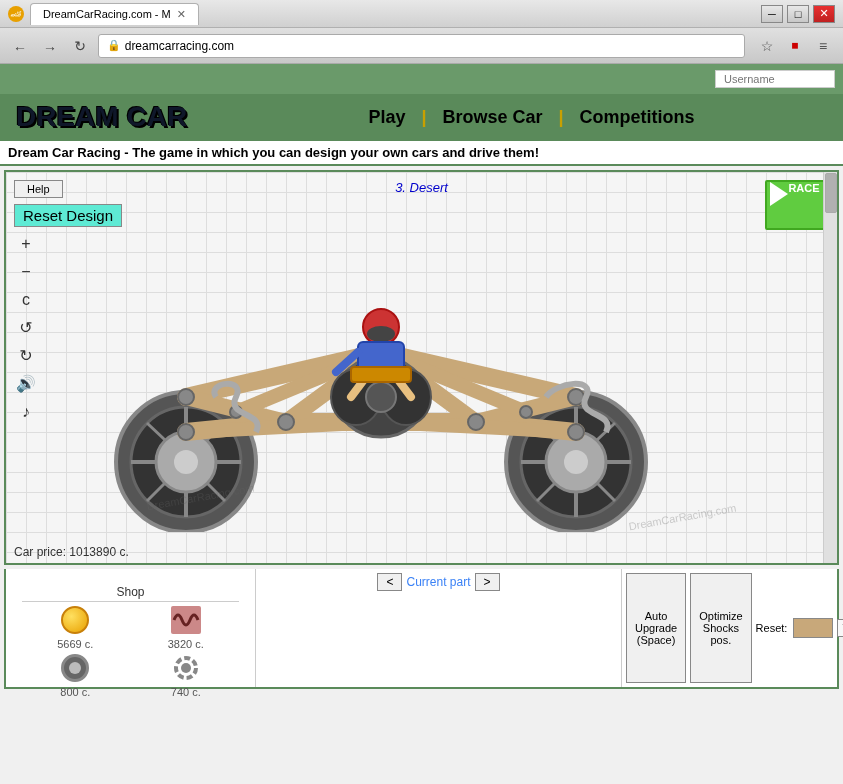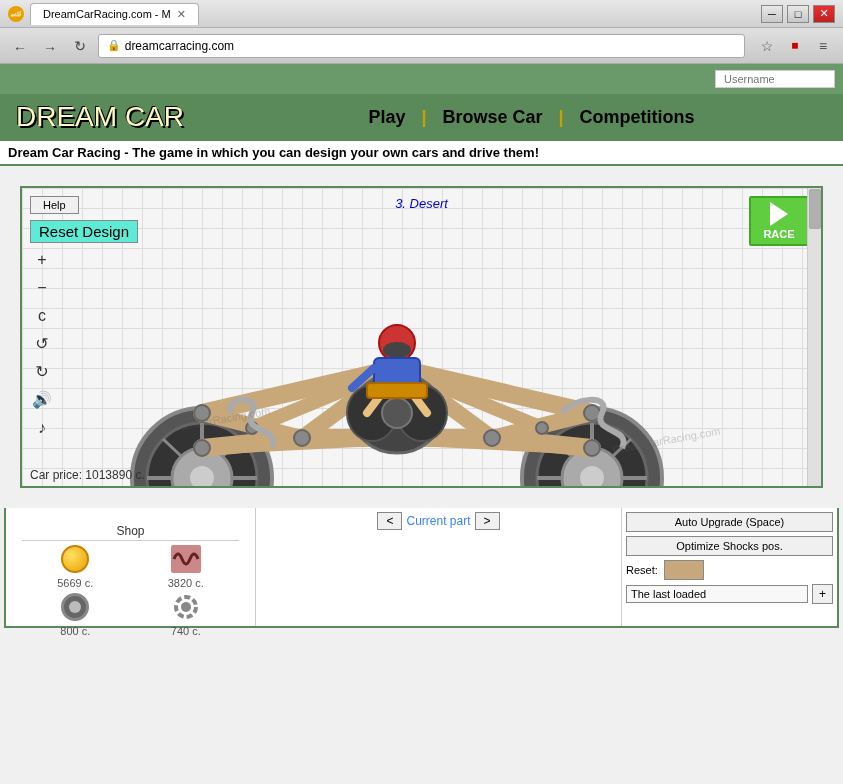--- a/index.html
+++ b/index.html
@@ -93,24 +93,25 @@
     
     .page-header {
       background: #5a8a5a;
       padding: 8px 16px;
       display: flex; align-items: center;
     }
     .logo-area { flex: 0 0 220px; }
     .logo-text {
       font-family: 'Impact', sans-serif;
       font-size: 28px;
-      color: #fef9c3;
+      color: #0f172a;
       text-shadow: 2px 2px 0 #000, -1px -1px 0 #000;
       line-height: 1.1;
       text-transform: uppercase;
+      font-weight: bold;
     }
     .logo-subtext {
       font-family: 'Impact', sans-serif;
       font-size: 28px;
       color: #c8a000;
       text-shadow: 2px 2px 0 #000, -1px -1px 0 #000;
       line-height: 1.1;
       text-transform: uppercase;
     }
     .nav-links {
@@ -129,23 +130,23 @@
       padding: 4px 8px;
       font-size: 13px;
       font-weight: bold;
       color: #000;
     }
 
     
     .game-container {
       background: white;
       border: 2px solid #5a8a5a;
-      margin: 20px;
+      margin: 4px;
       position: relative;
-      height: 302px;
+      height: 395px;
       overflow: hidden;
     }
 
     
     .game-canvas {
       position: absolute;
       top: 0; left: 0; right: 0; bottom: 0;
       background-color: #f5f5f5;
       background-image:
         linear-gradient(to right, #ddd 1px, transparent 1px),
@@ -166,21 +167,21 @@
 
     .level-label {
       position: absolute; top: 8px; left: 50%; transform: translateX(-50%);
       color: #0000cc; font-size: 13px; font-style: italic;
     }
 
     .race-btn {
       position: absolute; top: 8px; right: 12px;
       background: #60cc40; border: 2px solid #40a820;
       width: 60px; height: 50px;
-      display: flex; flex-direction: column; align-items: center; justify-content: center;
+      display: flex; justify-content: center;
       cursor: pointer;
       border-radius: 2px;
     }
     .race-triangle {
       width: 0; height: 0;
       border-left: 18px solid white;
       border-top: 12px solid transparent;
       border-bottom: 12px solid transparent;
       margin-bottom: 2px;
     }
@@ -271,21 +272,21 @@
     }
     .part-nav-btn {
       background: #f0f0f0; border: 1px solid #888;
       padding: 1px 8px; font-size: 12px; cursor: pointer;
     }
     .current-part-label { font-size: 12px; color: #3b82f6; }
 
     .right-panel {
       width: 215px;
       padding: 4px;
-      display: flex; flex-direction: column; gap: 4px;
+      display: flex; flex-direction: row; gap: 4px;
     }
     .panel-btn {
       background: #f0f0f0; border: 1px solid #888;
       padding: 3px 8px; font-size: 11px; cursor: pointer;
       text-align: center;
     }
     .color-row {
       display: flex; align-items: center; gap: 6px;
       font-size: 11px;
     }

